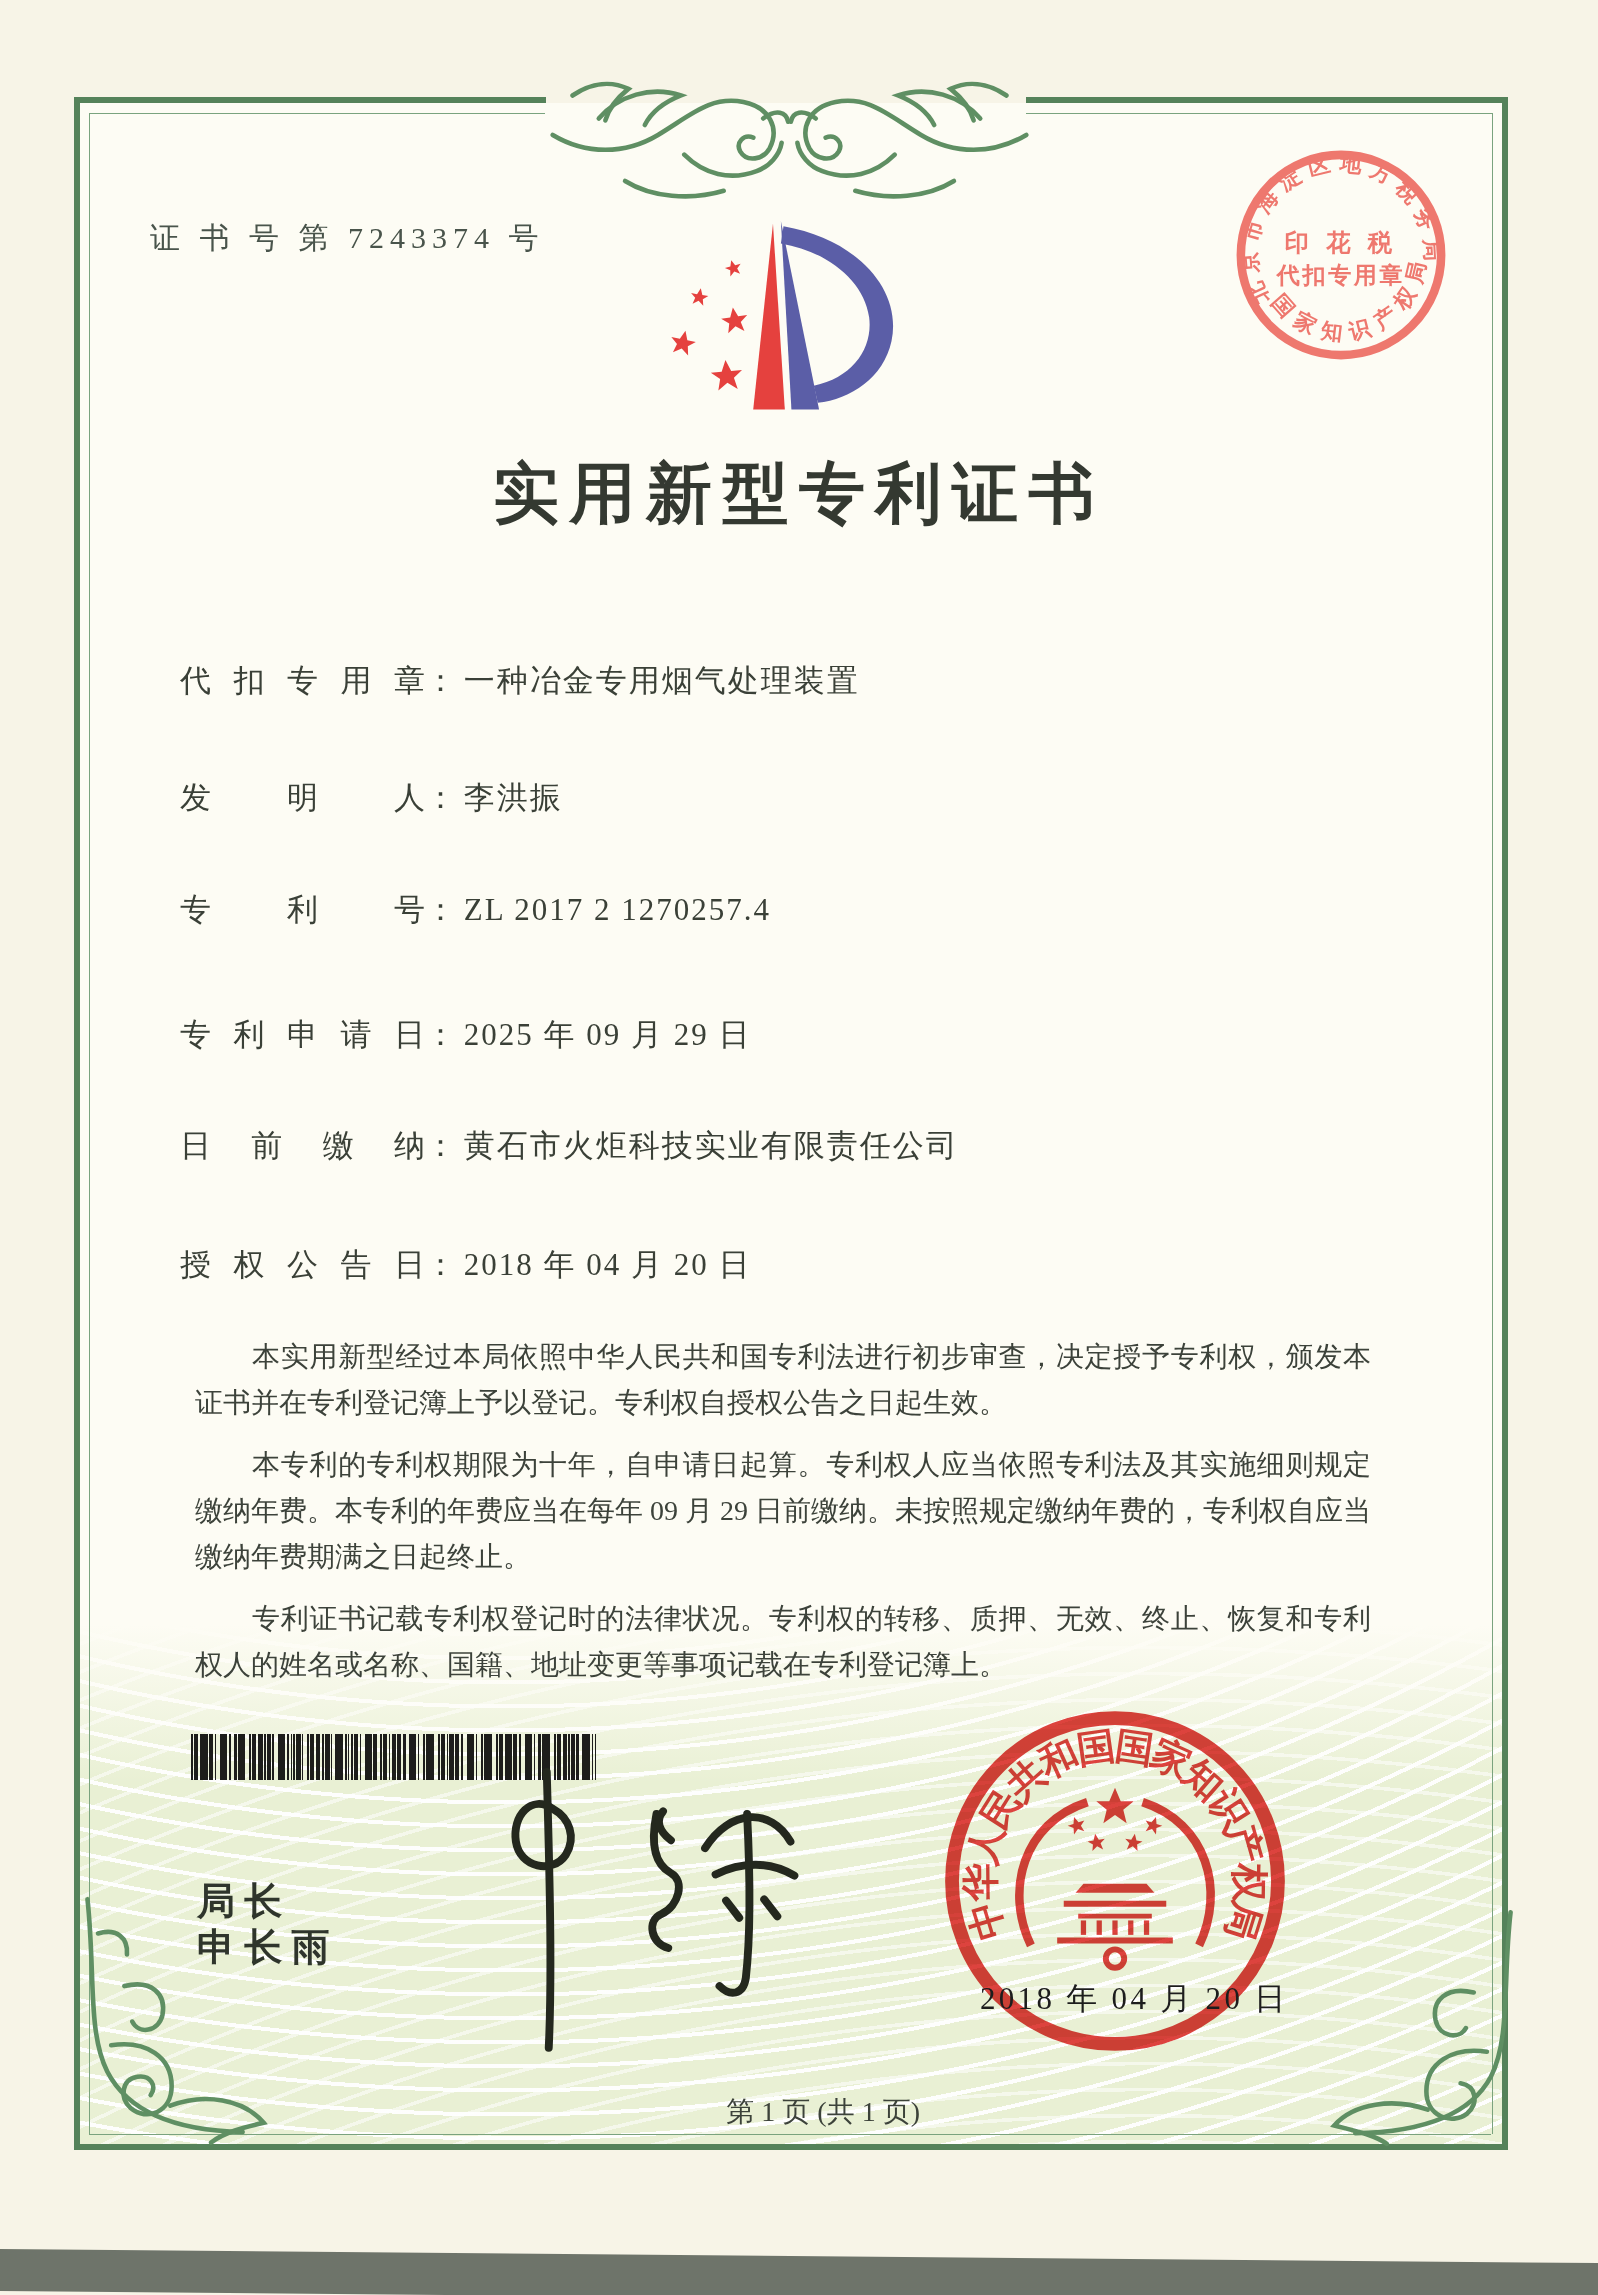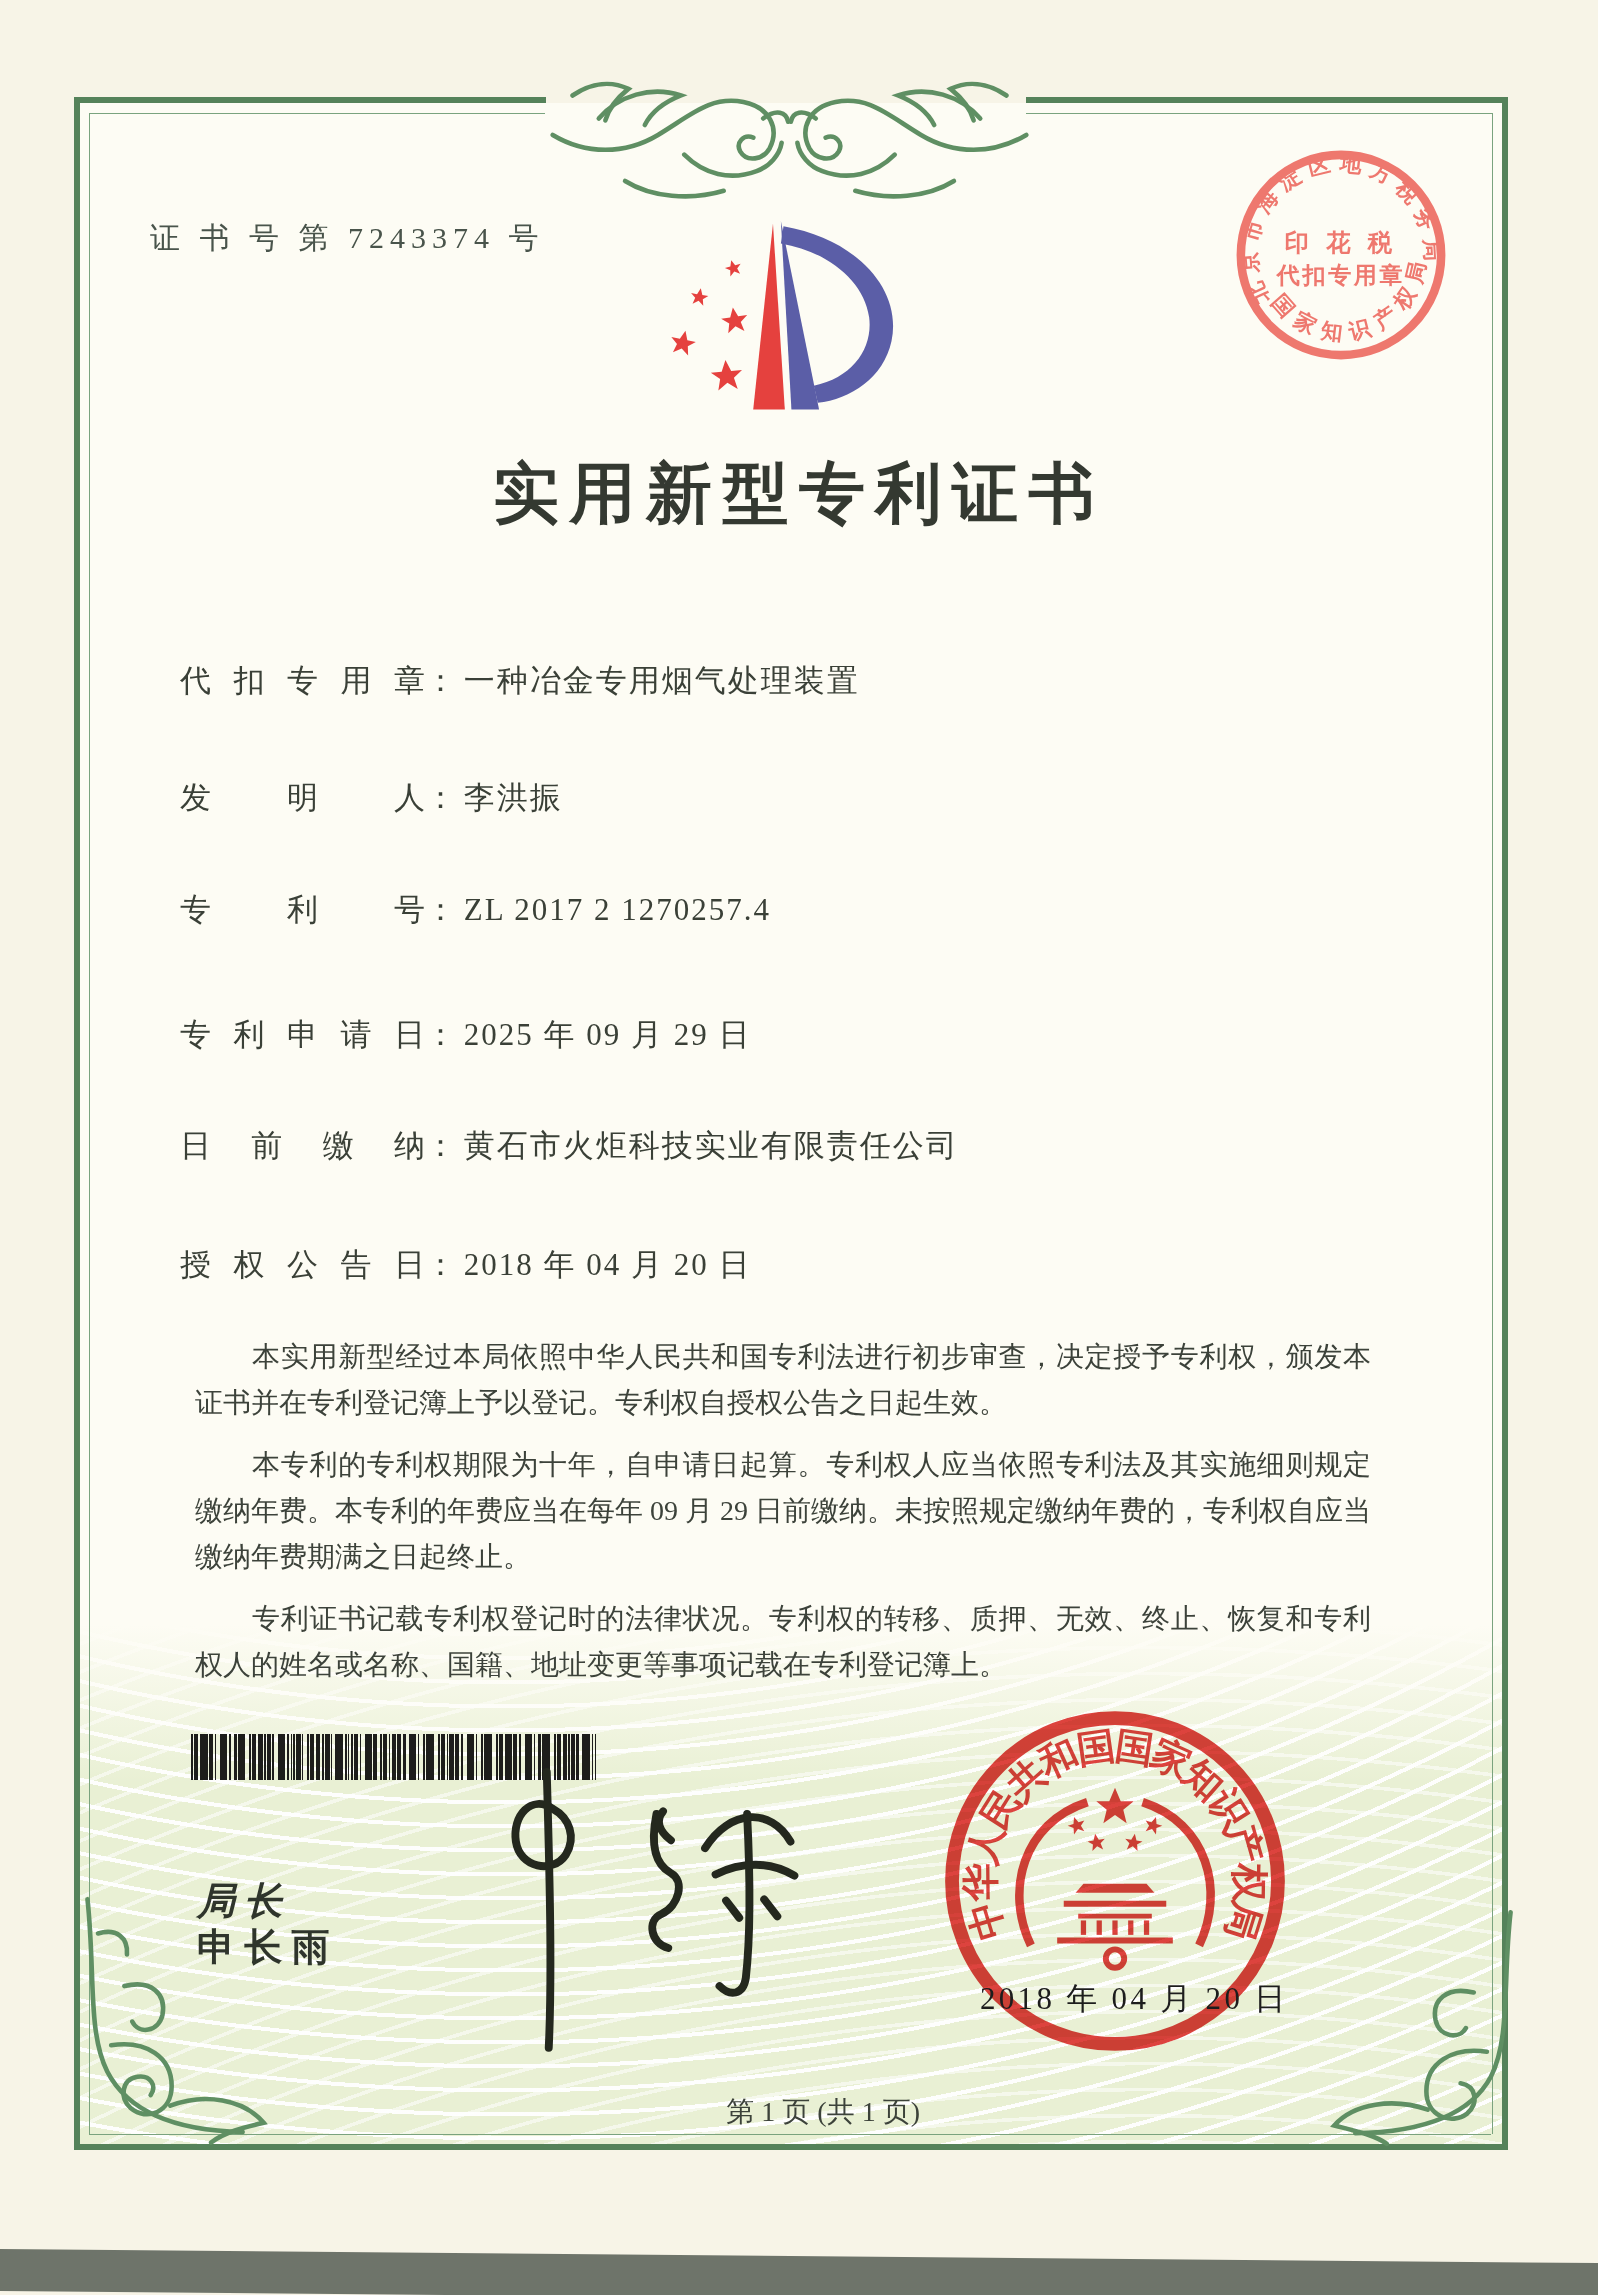--- a/index.html
+++ b/index.html
@@ -23,21 +23,21 @@
   .field{position:absolute;left:180px;font-size:31px;color:#3a4037;white-space:nowrap;}
   .field .lab{display:inline-block;width:245px;text-align:justify;text-align-last:justify;vertical-align:top;}
   .field .val{letter-spacing:2px;}
   .bodytxt{position:absolute;left:179px;top:1318px;width:1208px;font-size:28px;line-height:46px;
            text-align:justify;color:#3c423a;}
   .bodytxt p{margin:16px;text-indent:57px;}
   .barcode{position:absolute;left:191px;top:1734px;width:406px;height:46px;background-image:
     repeating-linear-gradient(90deg,#1d1d1b 0 2px,transparent 2px 3.3px,#1d1d1b 3.3px 7.2px,transparent 7.2px 9.2px,#1d1d1b 9.2px 10.5px,transparent 10.5px 14.5px),
     repeating-linear-gradient(90deg,transparent 0 4.6px,#1d1d1b 4.6px 6px,transparent 6px 11.2px,#1d1d1b 11.2px 15px,transparent 15px 19px);}
   .director-title{position:absolute;left:197px;top:1876px;font-size:38px;font-weight:bold;letter-spacing:9.2px;
-        color:#2f352c;font-family:"Liberation Sans","DejaVu Sans",sans-serif;font-style:italic;}
+        color:#2f352c;font-family:"Liberation Sans","DejaVu Sans",sans-serif;}
   .director-name{position:absolute;left:197px;top:1922px;font-size:38px;font-weight:bold;letter-spacing:9.2px;
         color:#2f352c;font-family:"Liberation Sans","DejaVu Sans",sans-serif;}
   .seal-date{position:absolute;left:980px;top:1978px;font-size:31px;letter-spacing:3.3px;color:#1d1d1d;}
   .footer{position:absolute;left:552px;top:2093px;width:368px;text-align:right;font-size:28px;color:#3c423a;}
   .sig{position:absolute;left:454px;top:1768px;}
   .bigseal{position:absolute;left:931px;top:1697px;mix-blend-mode:multiply;opacity:.94;}
   .taxstamp{position:absolute;left:1229px;top:143px;mix-blend-mode:multiply;opacity:.88;}
   .logo{position:absolute;left:661px;top:217px;}
   .dragons{position:absolute;left:546px;top:56px;}
   .corner{position:absolute;}

